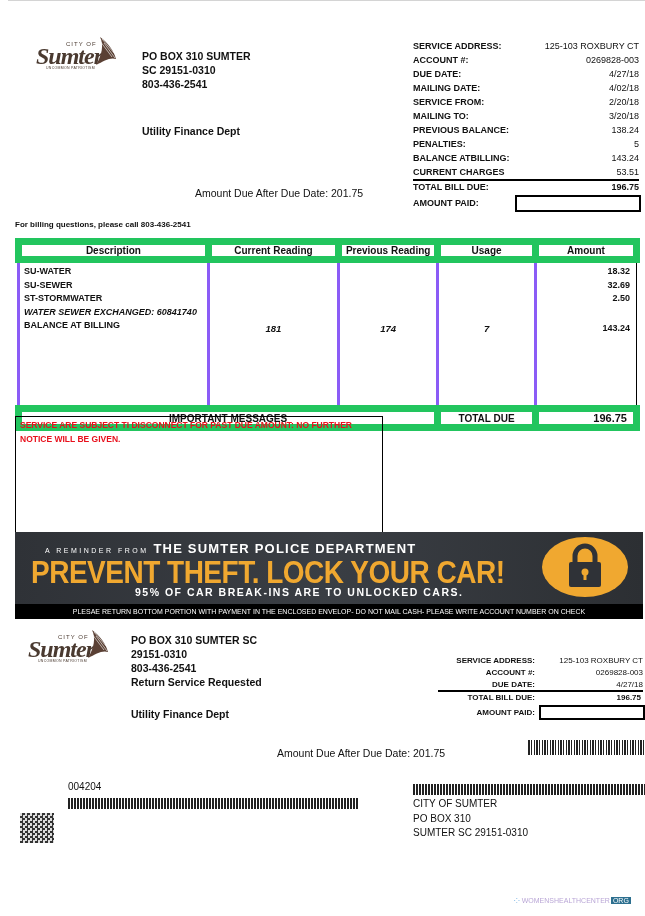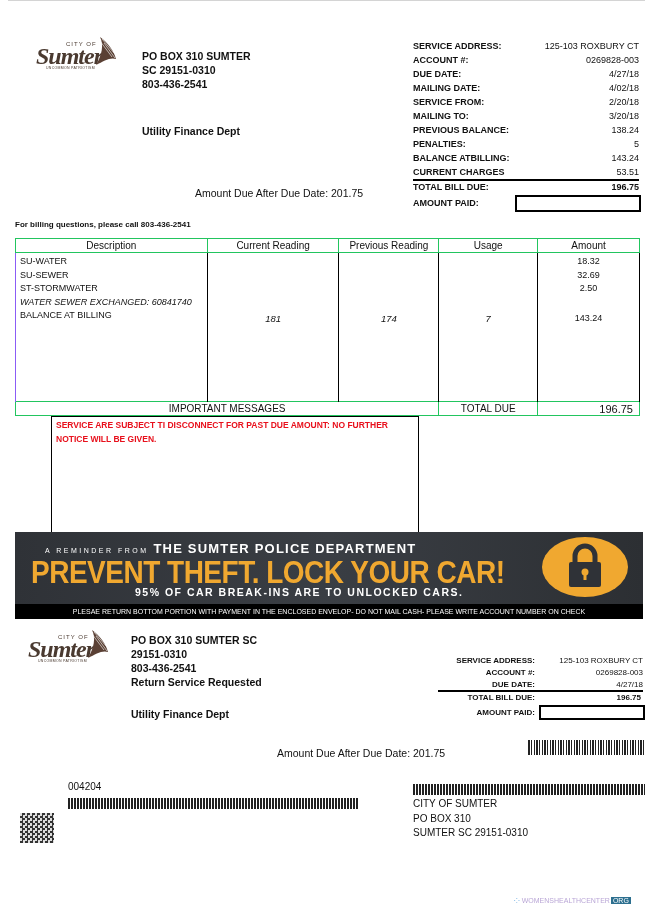--- a/index.html
+++ b/index.html
@@ -13,22 +13,22 @@
   .logo .tag { position: absolute; left: 10px; top: 25px; font-size: 3.5px; color: #4a3a30; letter-spacing: .3px; }
   .logo svg { position: absolute; left: 58px; top: -4px; }
 
   .addr { font-size: 10.5px; font-weight: bold; line-height: 14px; }
   .info { font-size: 9px; }
   .info .row { position: absolute; left: 0; width: 226px; height: 14px; }
   .info .lbl { position: absolute; left: 0; font-weight: bold; }
   .info .val { position: absolute; right: 0; }
 
   table.bill { position: absolute; left: 7px; top: 237px; width: 625px; border-collapse: collapse; font-size: 9.5px; }
-  table.bill th { border: 1px solid #22c55e; font-weight: normal; height: 14px; font-size: 10px; }
-  table.bill td { border-left: 1px solid #8b5cf6; border-right: 1px solid #000; vertical-align: top; }
+  table.bill th { border: 7px solid #22c55e; font-weight: bold; height: 14px; font-size: 10px; }
+  table.bill td { border-left: 3px solid #8b5cf6; border-right: 1px solid #000; vertical-align: top; font-weight: bold; }
   .msgbox { position: absolute; border: 1px solid #000; }
   .banner { position: absolute; left: 7px; top: 531px; width: 628px; height: 72px; background: linear-gradient(90deg,#2f3237,#3a3e44 50%,#2c2f33); }
   .blackbar { position: absolute; left: 7px; top: 603px; width: 628px; height: 15px; background: #000; color: #fff; font-size: 7px; text-align: center; line-height: 15px; }
   .barcode { position: absolute; height: 12px; background: repeating-linear-gradient(90deg,#222 0 2px,#fff 2px 3px,#222 3px 4px,#fff 4px 6px,#222 6px 7px,#fff 7px 8px); }
   .barcode.postal { background: repeating-linear-gradient(90deg,#222 0 2px,#fff 2px 3px); -webkit-mask: linear-gradient(#000,#000); }
 </style>
 </head>
 <body>
 
 <div class="page">
@@ -120,37 +120,37 @@
         <td style="padding:2px 4px;line-height:13.5px;font-size:9px;">
           <div>SU-WATER</div>
           <div>SU-SEWER</div>
           <div>ST-STORMWATER</div>
           <div style="font-style:italic">WATER SEWER EXCHANGED: 60841740</div>
           <div>BALANCE AT BILLING</div>
         </td>
         <td style="text-align:center;font-style:italic;padding-top:60px;">181</td>
         <td style="text-align:center;font-style:italic;padding-top:60px;">174</td>
         <td style="text-align:center;font-style:italic;padding-top:60px;">7</td>
-        <td style="text-align:center;padding:2px 6px;line-height:13.5px;font-size:9px;">
+        <td style="text-align:right;padding:2px 6px;line-height:13.5px;font-size:9px;">
           <div>18.32</div>
           <div>32.69</div>
           <div>2.50</div>
           <div style="height:13.5px"></div>
           <div style="margin-top:3px">143.24</div>
         </td>
       </tr>
       <tr>
         <th colspan="3">IMPORTANT MESSAGES</th>
         <th>TOTAL DUE</th>
         <th style="text-align:right;padding-right:6px;font-size:11px;">196.75</th>
       </tr>
     </tbody>
   </table>
 
-  <div class="msgbox" style="left:7px;top:415px;width:368px;height:132px;margin-left:36px;">
+  <div class="msgbox" style="left:7px;top:415px;width:368px;height:132px;">
     <div style="color:#e8101c;font-weight:bold;font-size:8.5px;line-height:14px;padding:1px 4px;">SERVICE ARE SUBJECT TI DISCONNECT FOR PAST DUE AMOUNT: NO FURTHER NOTICE WILL BE GIVEN.</div>
   </div>
 
   <div class="banner">
     <div class="abs" style="left:30px;top:9px;color:#fff;font-size:13px;font-weight:bold;letter-spacing:1.2px;white-space:nowrap;">
       <span style="font-size:7px;font-weight:normal;letter-spacing:2.5px;">A REMINDER FROM</span>
       <span>THE SUMTER POLICE DEPARTMENT</span>
     </div>
     <div class="abs" style="left:16px;top:22px;color:#f0a830;font-size:28px;font-weight:bold;letter-spacing:-0.5px;white-space:nowrap;transform:scaleY(1.15);transform-origin:top left;">PREVENT THEFT. LOCK YOUR CAR!</div>
     <div class="abs" style="left:120px;top:54px;color:#fff;font-size:10.5px;font-weight:bold;letter-spacing:1.5px;white-space:nowrap;">95% OF CAR BREAK-INS ARE TO UNLOCKED CARS.</div>

